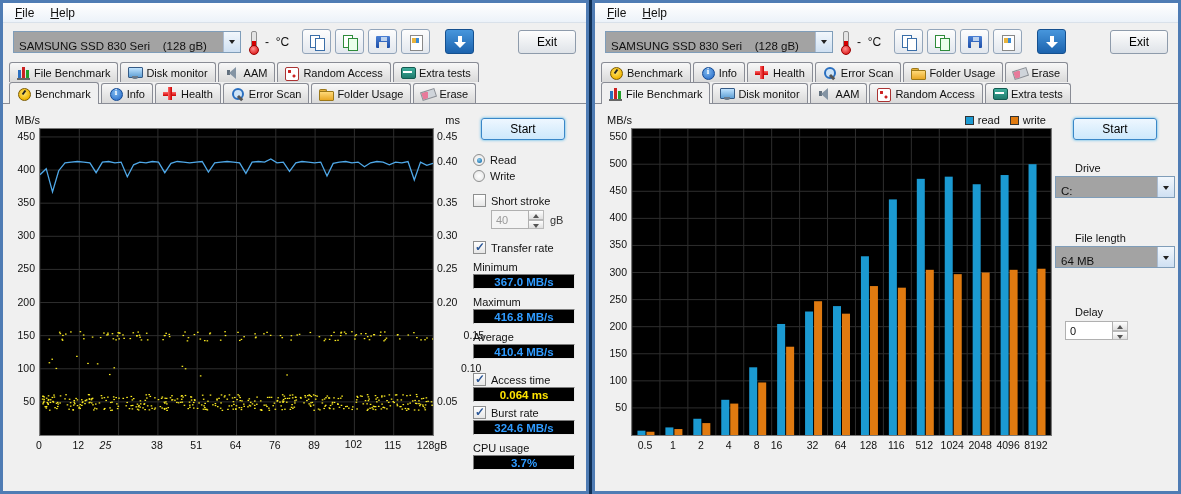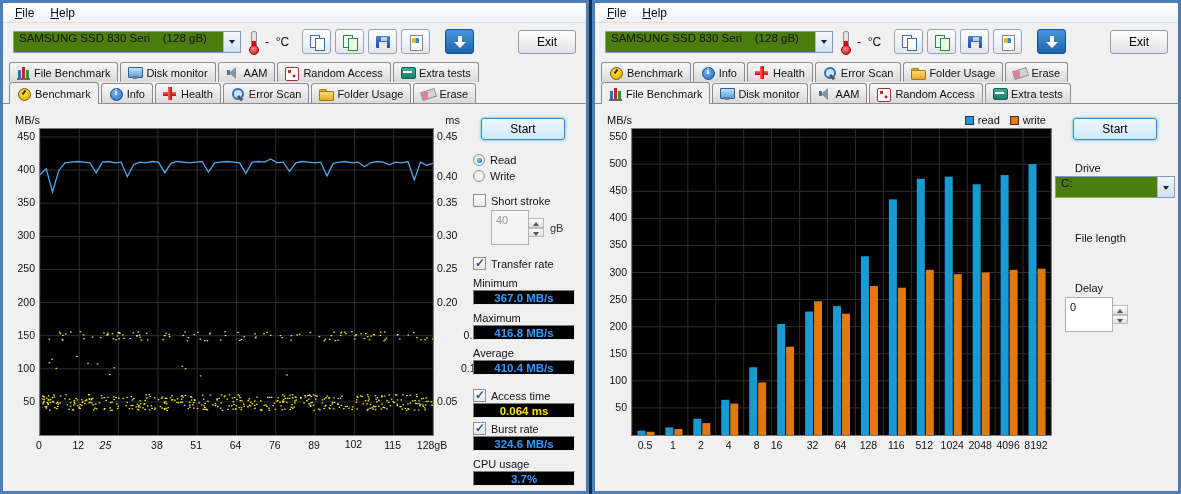--- a/index.html
+++ b/index.html
@@ -5,21 +5,21 @@
   *{box-sizing:border-box;margin:0;padding:0}
   html,body{width:1181px;height:494px;overflow:hidden}
   body{background:#0f2f55;display:flex;gap:3px;font-family:"Liberation Sans",sans-serif;color:#111}
   .window{width:589px;height:494px;border:3px solid #4f7cb4;box-shadow:inset 0 0 0 1px #9cbede;background:#f0f0f0;display:flex;flex-direction:column}
   
   .menubar{height:20px;background:linear-gradient(#ffffff,#ecf2f9);border-bottom:1px solid #d9e1ea;display:flex;align-items:center;padding-left:4px;font-size:12px}
   .menu-item{padding:1px 8px;cursor:default}
   .menu-item:first-letter{text-decoration:underline}
   
   .toolbar{height:37px;display:flex;align-items:center;gap:7px;padding:4px 10px 4px 10px;background:#f0f0f0}
-  .combo{display:flex;align-items:flex-start;height:22px;background:#4d7c0f;border:1px solid #7f9db9}
+  .combo{display:flex;align-items:flex-end;height:22px;background:#a3a3a3;border:1px solid #7f9db9}
   .device-combo{width:228px}
   .combo-text{flex:1;padding-left:5px;font-size:11.5px;white-space:pre;overflow:hidden}
   .combo-btn{width:17px;height:100%;display:flex;align-items:center;justify-content:center;background:linear-gradient(#f2f7fc,#cfe0f2);border-left:1px solid #aabbd0}
   .arr-down{width:0;height:0;border:3.5px solid transparent;border-top:4.5px solid #222;margin-top:4px}
   .thermo{width:10px;height:23px;position:relative;flex:none}
   .thermo::before{content:"";position:absolute;left:3px;top:1px;width:4px;height:16px;background:linear-gradient(#e4e4e4 0 55%,#d40000 55%);border:1px solid #909090;border-radius:2px}
   .thermo::after{content:"";position:absolute;left:1px;top:15px;width:8px;height:8px;background:radial-gradient(circle at 40% 35%,#ff9090,#d40000);border-radius:50%;border:1px solid #9c0000}
   .temp-text{font-size:12px;white-space:pre}
   .tbtn-group{display:flex;gap:4px;margin-left:6px}
   .tbtn{width:29px;height:25px;border:1px solid #93a5ba;border-radius:3px;background:linear-gradient(#fdfdfd,#e2e7ee);display:flex;align-items:center;justify-content:center;cursor:pointer}
@@ -81,21 +81,21 @@
   
   .controls{position:absolute;top:10px;right:3px;width:120px;font-size:11px}
   .start-btn{display:block;margin:4px auto 0;width:84px;height:22px;border:1px solid #3a87c8;border-radius:3px;background:linear-gradient(#eef7ff,#cde8fb);box-shadow:0 0 3px #41b0e8;font-size:12px;font-family:"Liberation Sans",sans-serif;cursor:pointer}
   .crow{display:flex;align-items:center;gap:5px;margin:4px 0 0 10px}
   .clabel{white-space:nowrap}
   .radio{width:12px;height:12px;border-radius:50%;border:1px solid #8e8f8f;background:radial-gradient(#fff,#e2e2e2);position:relative;flex:none}
   .radio.selected::after{content:"";position:absolute;left:2.5px;top:2.5px;width:5px;height:5px;border-radius:50%;background:radial-gradient(circle at 40% 35%,#8cc8e8,#1f78b4 75%)}
   .cb{width:13px;height:13px;border:1px solid #8e8f8f;background:linear-gradient(#fff,#e6e6e6);position:relative;flex:none}
   .cb.checked::after{content:"\2713";position:absolute;left:1px;top:-2px;font-size:12px;font-weight:bold;color:#2b5797}
   .spinrow{display:flex;align-items:center;margin:3px 0 0 28px}
-  .spin-input{width:38px;height:35px;border:1px solid #b0b0b0;background:#f4f4f4;color:#9a9a9a;font-size:11px;line-height:18px;padding-left:4px}
+  .spin-input{width:38px;height:19px;border:1px solid #b0b0b0;background:#f4f4f4;color:#9a9a9a;font-size:11px;line-height:18px;padding-left:4px}
   .spin-btns{width:15px;height:19px;display:flex;flex-direction:column}
   .sbtn{flex:1;border:1px solid #b9b9b9;border-left:none;background:linear-gradient(#fefefe,#e0e0e0);position:relative;cursor:pointer}
   .sbtn.up::after{content:"";position:absolute;left:3.5px;top:2.5px;border-left:3px solid transparent;border-right:3px solid transparent;border-bottom:4px solid #555}
   .sbtn.down::after{content:"";position:absolute;left:3.5px;top:3px;border-left:3px solid transparent;border-right:3px solid transparent;border-top:4px solid #555}
   .unit{margin-left:6px;color:#333}
   .vlabel{margin:7px 0 1px 10px}
   .vbox{width:102px;height:15px;margin:1px 0 0 10px;background:#000;border:1px solid;border-color:#7c7c7c #e8e8e8 #e8e8e8 #7c7c7c;color:#2f9bff;font-weight:bold;font-size:11.5px;text-align:center;line-height:14px}
   .vbox.yellow{color:#ffe400}
   .ctrl-label{margin:0 0 2px 20px}
   .mb16{margin-bottom:16px}.mt14{margin-top:14px}.mt12{margin-top:12px}
@@ -771,21 +771,21 @@
     <span class="ticklabel" style="left: 2px; top: 15.9481px; width: 24px; text-align: right;">450</span>
         <span class="ticklabel" style="left: 2px; top: 49.0649px; width: 24px; text-align: right;">400</span>
         <span class="ticklabel" style="left: 2px; top: 82.1818px; width: 24px; text-align: right;">350</span>
         <span class="ticklabel" style="left: 2px; top: 115.299px; width: 24px; text-align: right;">300</span>
         <span class="ticklabel" style="left: 2px; top: 148.416px; width: 24px; text-align: right;">250</span>
         <span class="ticklabel" style="left: 2px; top: 181.532px; width: 24px; text-align: right;">200</span>
         <span class="ticklabel" style="left: 2px; top: 214.649px; width: 24px; text-align: right;">150</span>
         <span class="ticklabel" style="left: 2px; top: 247.766px; width: 24px; text-align: right;">100</span>
         <span class="ticklabel" style="left: 2px; top: 280.883px; width: 24px; text-align: right;">50</span>
         <span class="ticklabel" style="left: 428px; top: 15.9481px; width: 26px; text-align: left;">0.45</span>
-        <span class="ticklabel" style="left: 428px; top: 56px; width: 26px; text-align: left;">0.40</span>
+        <span class="ticklabel" style="left: 428px; top: 41px; width: 26px; text-align: left;">0.40</span>
         <span class="ticklabel" style="left: 428px; top: 82.1818px; width: 26px; text-align: left;">0.35</span>
         <span class="ticklabel" style="left: 428px; top: 115.299px; width: 26px; text-align: left;">0.30</span>
         <span class="ticklabel" style="left: 428px; top: 148.416px; width: 26px; text-align: left;">0.25</span>
         <span class="ticklabel" style="left: 428px; top: 181.532px; width: 26px; text-align: left;">0.20</span>
         <span class="ticklabel" style="left: 449px; top: 214.649px; width: 26px; text-align: right;">0.15</span>
         <span class="ticklabel" style="left: 428px; top: 247.766px; width: 26px; text-align: right; padding-left: 24px;">0.10</span>
         <span class="ticklabel" style="left: 428px; top: 280.883px; width: 26px; text-align: left;">0.05</span>
         <span class="ticklabel" style="left: 12px; top: 325px; width: 36px; text-align: center;">0</span>
         <span class="ticklabel" style="left: 51.3px; top: 325px; width: 36px; text-align: center;">12</span>
         <span class="ticklabel" style="left: 90.6px; top: 325px; width: 36px;  font-style: italic;">25</span>
@@ -1025,20 +1025,26 @@
     <div class="controls">
       <button class="start-btn mb16">Start</button>
       <div class="ctrl-label" style="margin-top:22px">Drive</div>
       <div class="combo small">
         <span class="combo-text">C:</span>
         <span class="combo-btn">
             <span class="arr-down"></span>
           </span>
       </div>
       <div class="ctrl-label" style="margin-top:34px">File length</div>
+      <div class="combo small">
+        <span class="combo-text">64 MB</span>
+        <span class="combo-btn">
+            <span class="arr-down"></span>
+          </span>
+      </div>
       <div class="ctrl-label" style="margin-top:38px">Delay</div>
       <div class="spinrow" style="margin-left:10px">
         <span class="spin-input" style="width:48px;background:#fff;color:#111">0</span>
         <span class="spin-btns">
             <span class="sbtn up"></span>
             <span class="sbtn down"></span>
           </span>
       </div>
     </div>
   </div>

